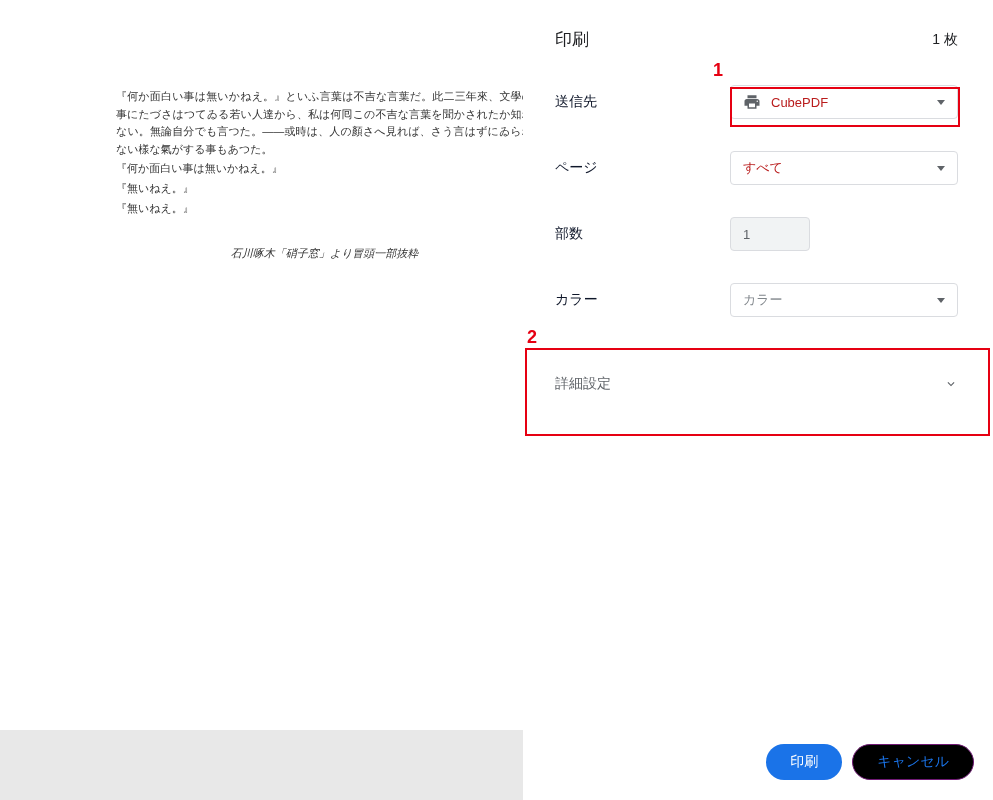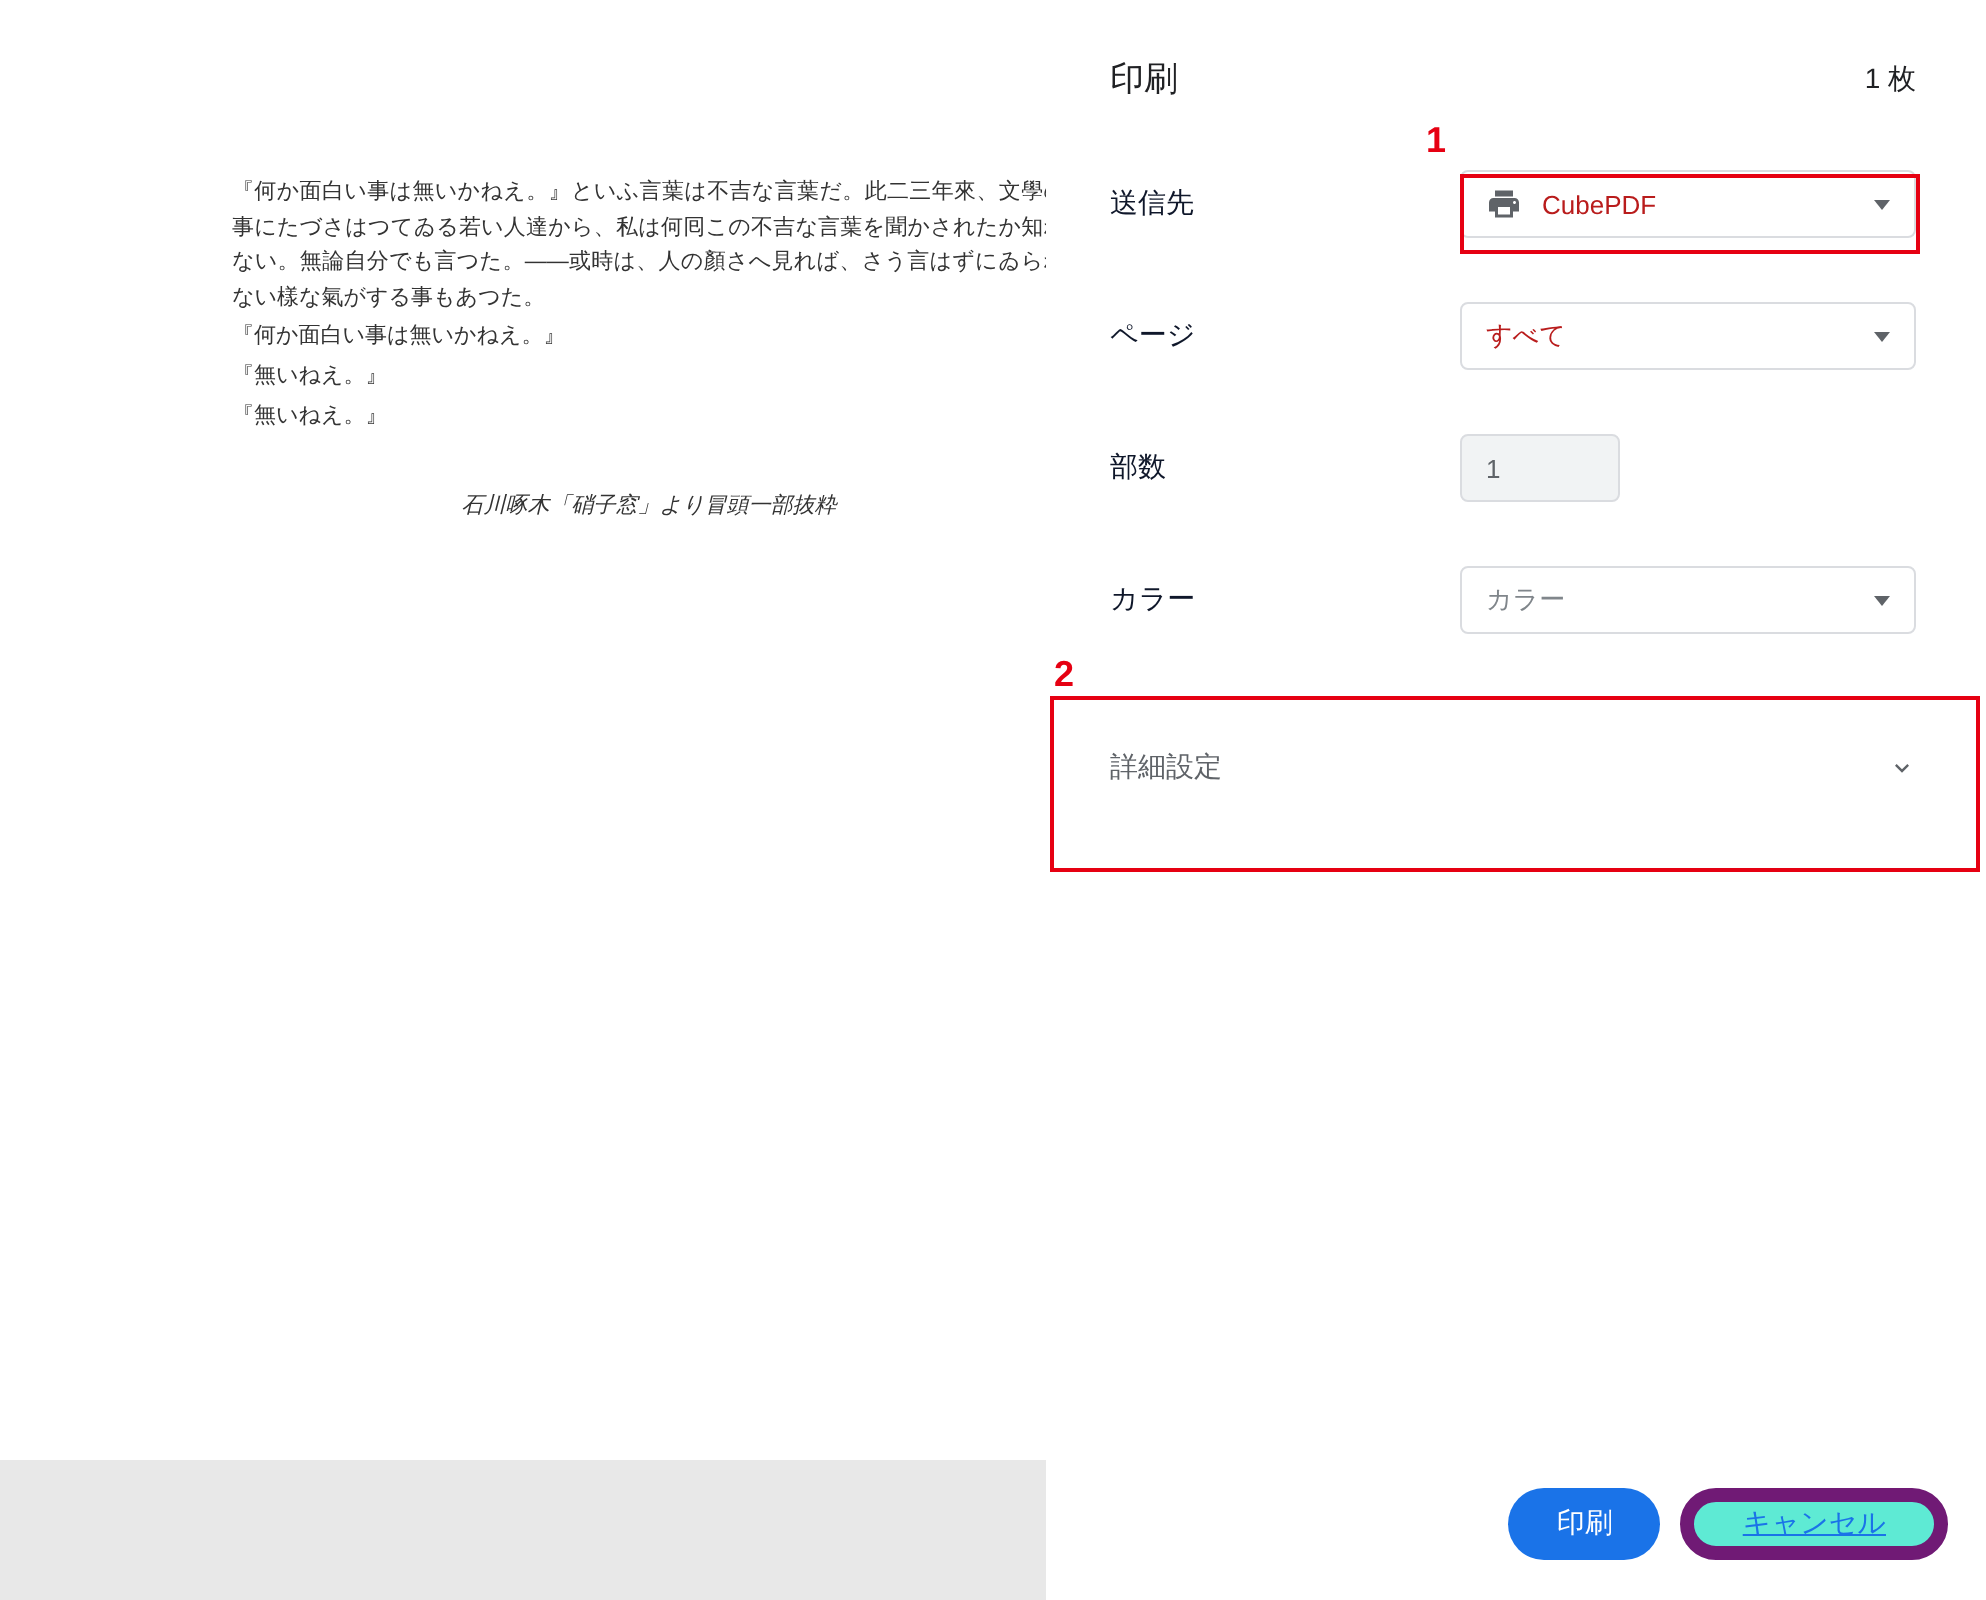--- a/index.html
+++ b/index.html
@@ -166,24 +166,23 @@
       border: none;
       display: flex;
       align-items: center;
       justify-content: center;
     }
     .btn-primary {
       background: #1a73e8;
       color: #fff;
     }
     .btn-secondary {
-      background: #5eead4;
+      background: #000000;
       color: #1a73e8;
-      border: 7px solid #701a75;
-      text-decoration: underline;
+      border: 1px solid #701a75;
     }
     .annotation {
       position: absolute;
       border: 2px solid #e60012;
       pointer-events: none;
     }
     .annotation-label {
       position: absolute;
       color: #e60012;
       font-size: 18px;

